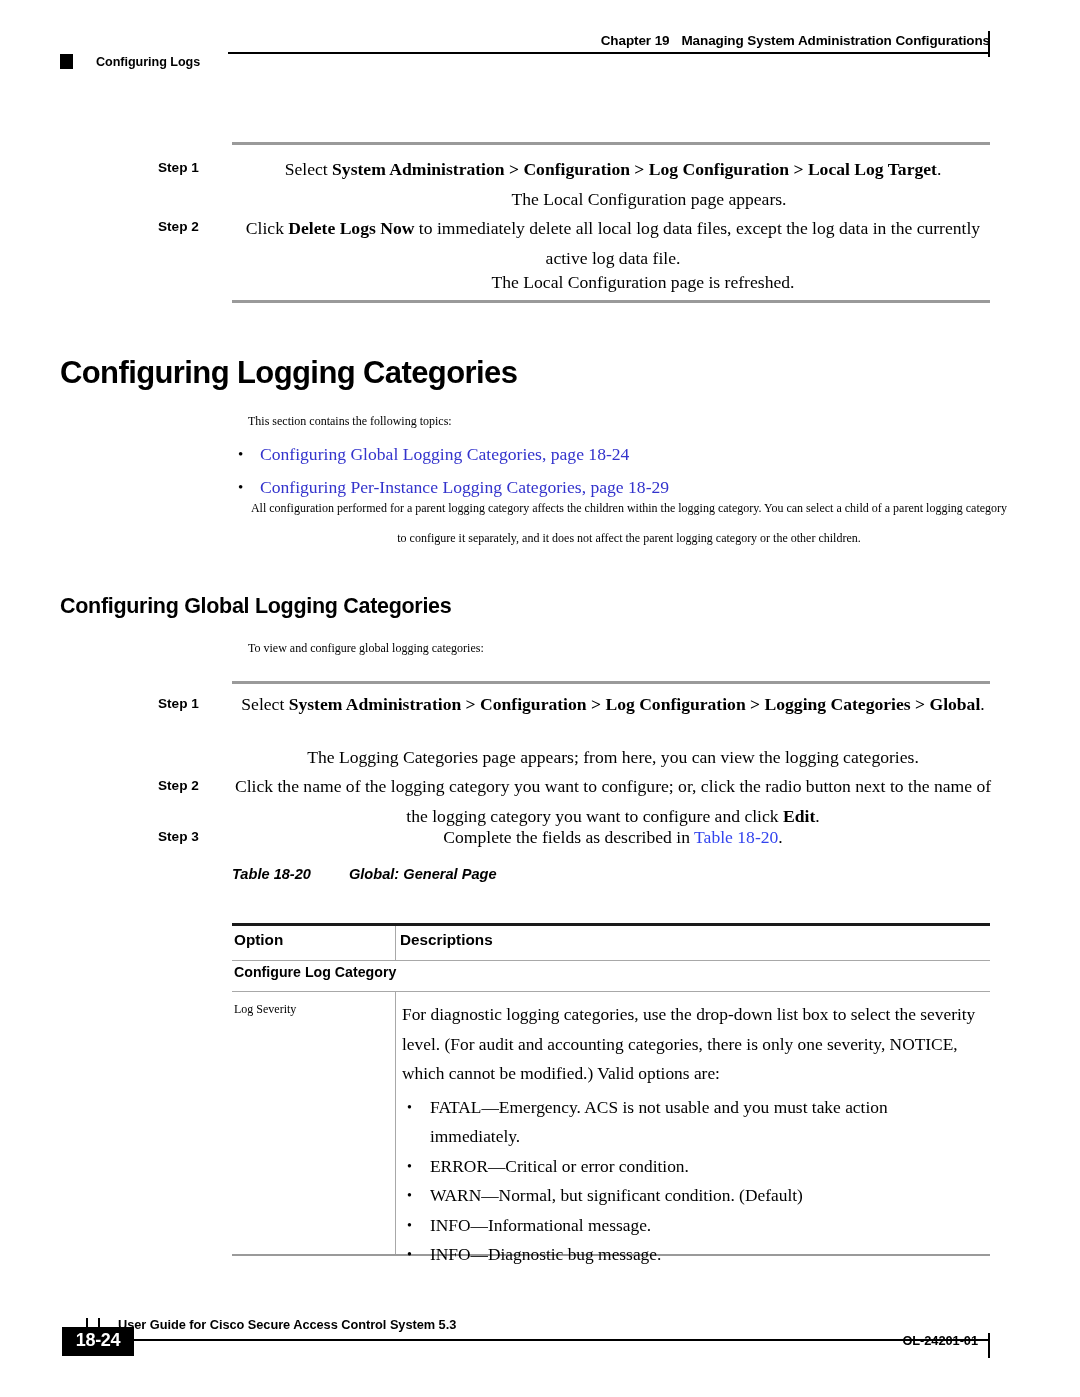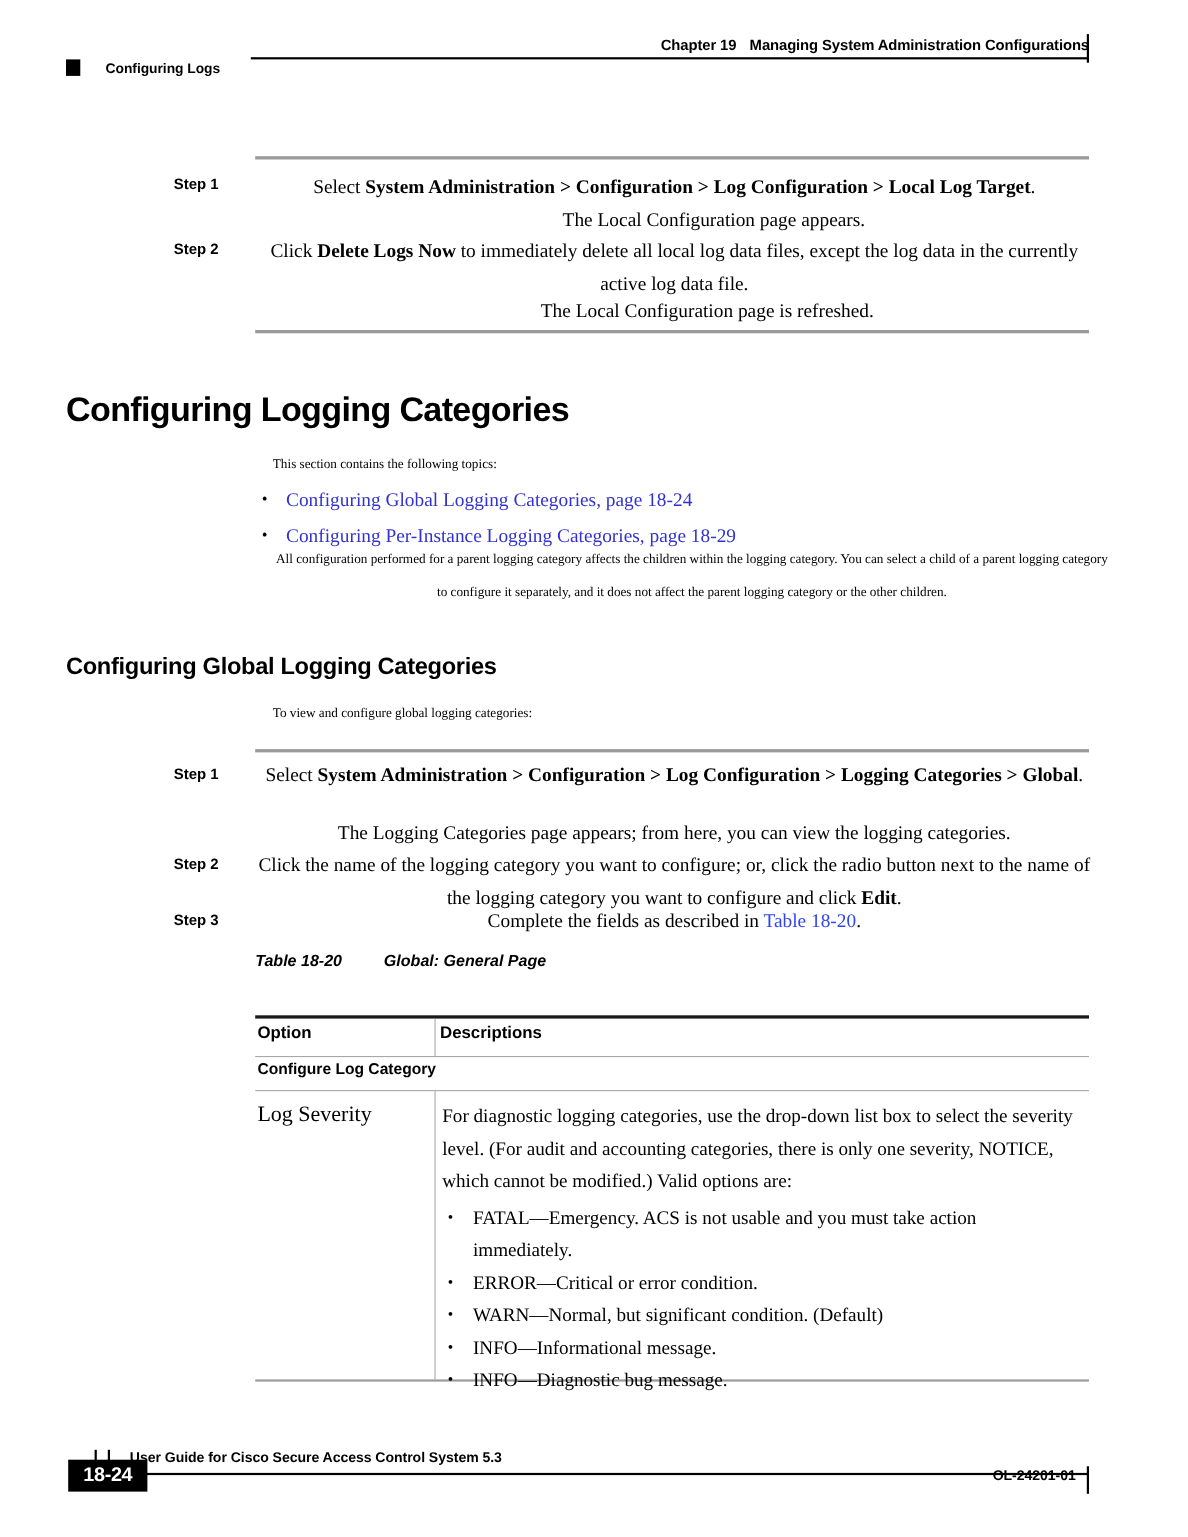--- a/index.html
+++ b/index.html
@@ -210,21 +210,21 @@
     font-size: 14.2px;
     white-space: nowrap;
   }
   .tbl-body {
     position: relative;
   }
   .tbl-body .opt {
     position: absolute;
     left: 2px;
     top: 10px;
-    font-size: 20px;
+    font-size: 12px;
     white-space: nowrap;
   }
   .tbl-body .desc {
     position: absolute;
     left: 170px;
     width: 580px;
     top: 8px;
     font-size: 17.4px;
     line-height: 29.5px;
   }

